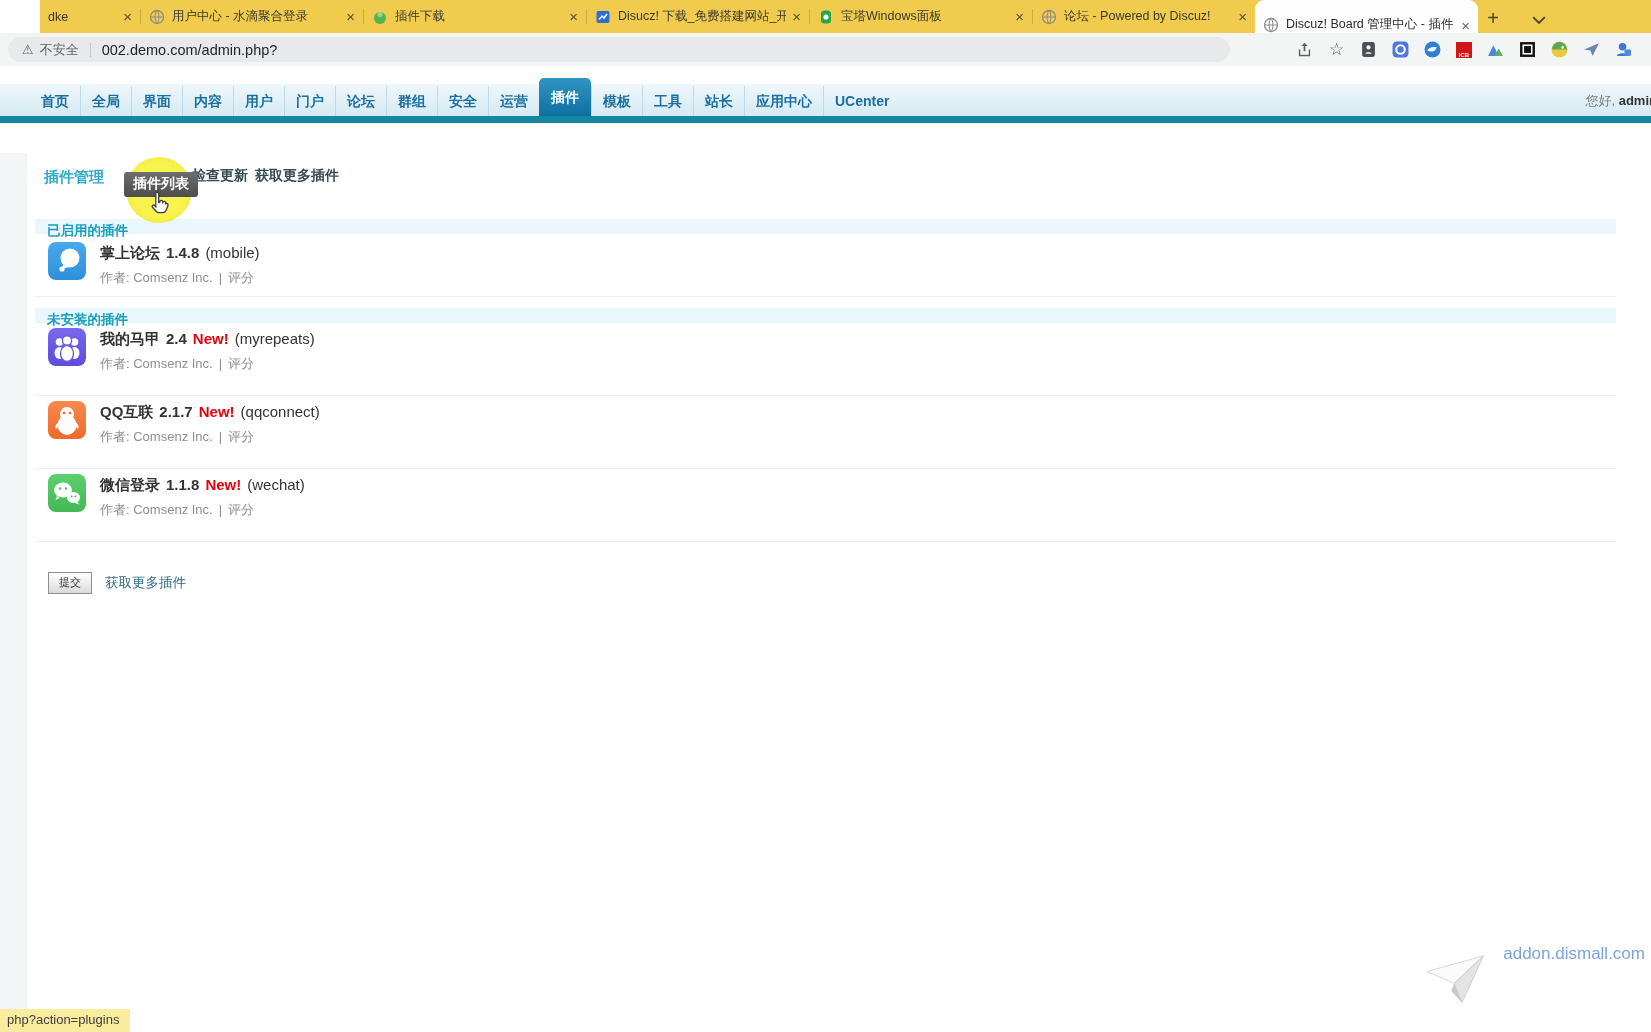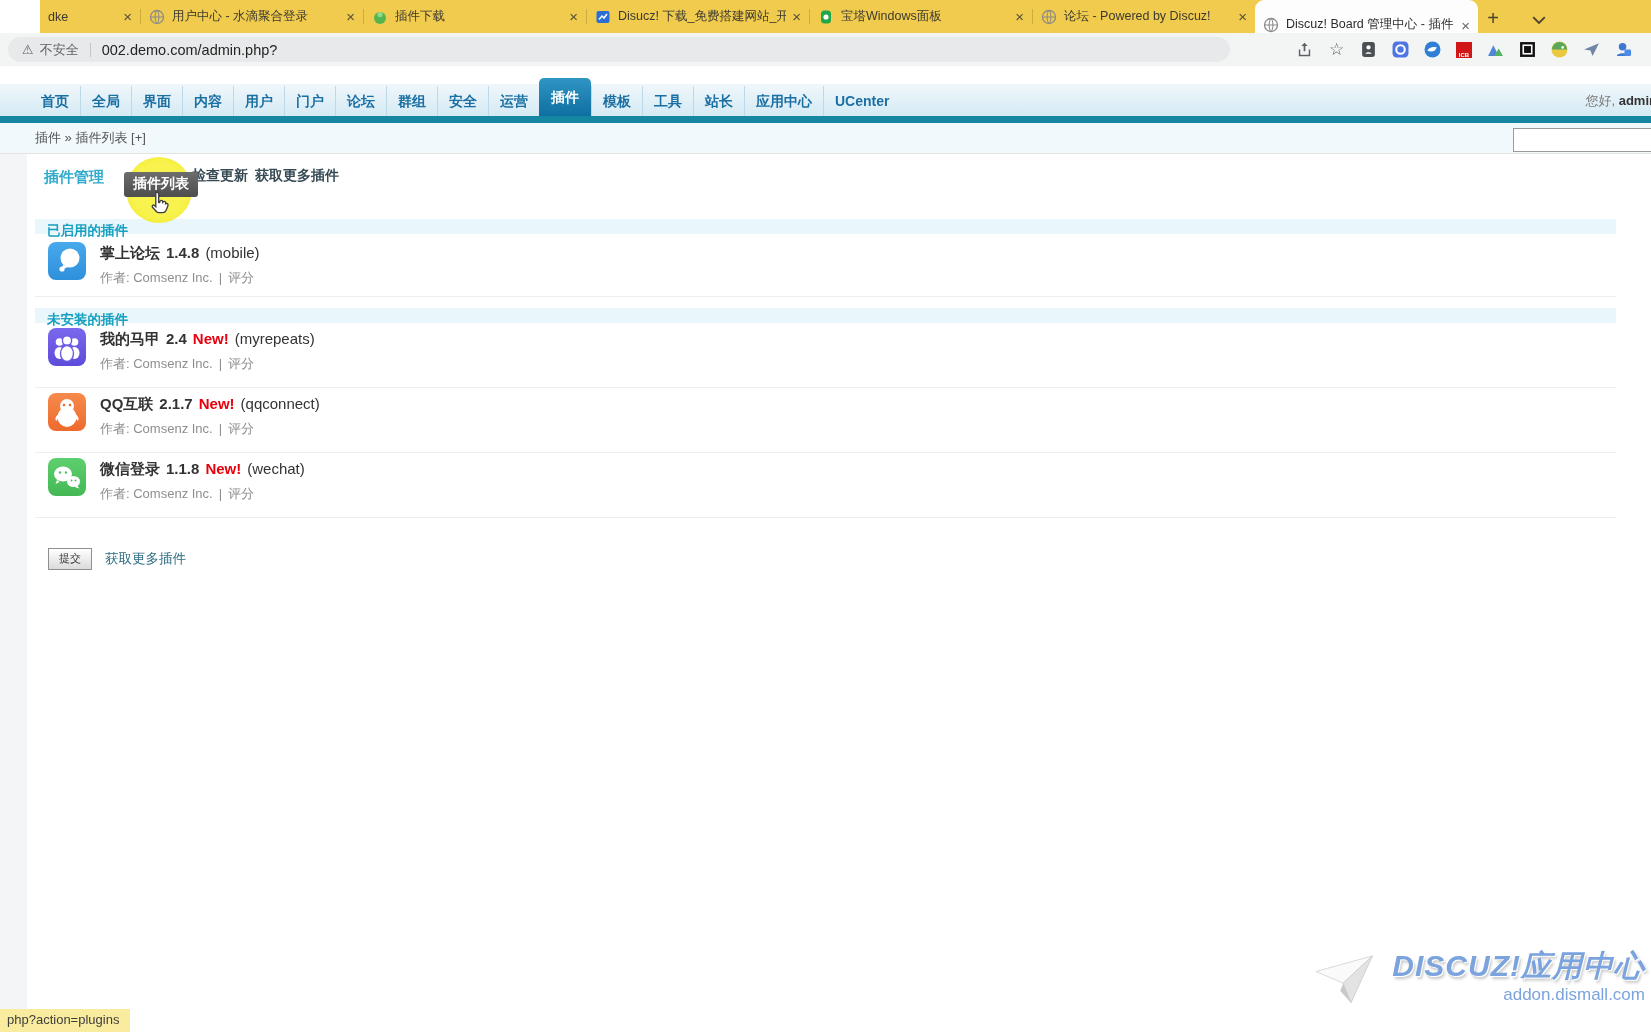--- a/index.html
+++ b/index.html
@@ -52,21 +52,21 @@
   .ptabs{position:relative;height:44px;margin-top:10px;}
   .manage-link{position:absolute;left:44px;top:4px;font-size:15px;font-weight:bold;color:#2faacc;cursor:pointer;}
   .hl-circle{position:absolute;left:126px;top:-7px;width:66px;height:66px;border-radius:50%;background:radial-gradient(circle,#f8f245 55%,#f1e51e 100%);opacity:.95;z-index:1;}
   .pill{position:absolute;left:124px;top:8px;background:linear-gradient(#6d6d6d,#4d4d4d);color:#fff;font-size:14px;font-weight:bold;padding:3px 9px 4px;border-radius:3px;z-index:2;cursor:pointer;}
   .hand-cursor{position:absolute;left:147px;top:26px;width:27px;height:27px;z-index:3;}
   .ptab-plain{position:absolute;top:3px;font-size:14px;font-weight:bold;color:#384b55;cursor:pointer;}
   .ptab-check{left:192px;}
   .ptab-getmore{left:255px;}
   .secbar{margin:11px 35px 0;height:15px;line-height:23px;background:#e9f6fb;color:#18a0c0;font-weight:bold;font-size:13.5px;padding-left:12px;}
   .prow{margin:0 35px;padding:8px 0 9px 13px;border-bottom:1px solid #ededed;display:flex;}
-  .prow.compact{padding:5px 0 14px 13px;}
+  .prow.compact{padding:5px 0 22px 13px;}
   .picon{width:38px;height:38px;border-radius:8px;flex:none;}
   .pinfo{margin-left:14px;padding-top:2px;}
   .ptitle{font-size:15px;color:#333;}
   .pname,.pver{font-weight:bold;}
   .pver{margin-left:6px;}
   .pnew{font-weight:bold;color:#e8000d;margin-left:6px;}
   .pnew:empty{display:none;}
   .pcode{margin-left:6px;color:#333;}
   .pauthor{margin-top:6px;font-size:13px;color:#8e8e8e;}
   .pauthor .dv{margin:0 2px 0 6px;}
@@ -245,24 +245,20 @@
         <span class="nav-item">应用中心</span>
         <span class="nav-item">UCenter</span>
       </div>
       <div class="greeting">
         <span>您好,</span>
         <b>admin</b>
       </div>
     </div>
     <div class="tealbar"></div>
 
-    <div class="crumbbar">
-      <div class="crumb">插件 » 插件列表  [+]</div>
-      <input class="search-input" type="text" style="">
-    </div>
 
     <div class="content">
 
       <div class="ptabs">
         <span class="manage-link">插件管理</span>
         <span class="hl-circle"></span>
         <span class="pill">插件列表</span>
         <span class="hand-cursor"><svg viewBox="0 0 24 24">
               <path d="M9 2c.8 0 1.4.6 1.4 1.5V11l.8.1.3-1c.2-.7.8-1 1.4-.9.6.1 1 .5 1 1.1l.1.8.5-.6c.4-.4 1-.5 1.5-.2.5.3.7.8.6 1.3l-.1.7.6-.3c.5-.2 1.1 0 1.4.5.3.5.3 1.1 0 1.8l-1.6 3.9c-.5 1.2-1.6 1.9-2.9 1.9h-3.4c-.9 0-1.7-.4-2.3-1l-3.4-3.7c-.4-.5-.4-1.2.1-1.6.5-.5 1.2-.5 1.7 0l1.1 1V3.5C7.6 2.6 8.2 2 9 2z" fill="#fff" stroke="#3f3f3f" stroke-width="1.2"></path>
             </svg></span>
@@ -355,21 +351,20 @@
 
     </div>
 
     <div class="watermark">
       <span class="wm-plane"><svg viewBox="0 0 80 60">
             <polygon points="4,20 62,4 32,32" fill="#fafafa" stroke="#d8d8d8" stroke-width="1"></polygon>
             <polygon points="32,32 62,4 40,52" fill="#e3e3e3" stroke="#cfcfcf" stroke-width="1"></polygon>
             <polygon points="32,32 40,52 29,40" fill="#c9c9c9"></polygon>
           </svg></span>
       <span class="wm-text">
-        <div class="wm-line1"><span>DISCUZ!</span><span>应用中心</span></div>
         <div class="wm-line2">addon.dismall.com</div>
       </span>
     </div>
 
     <div class="status-bubble">php?action=plugins</div>
   </div>
 
 </div>
 
 </body></html>

